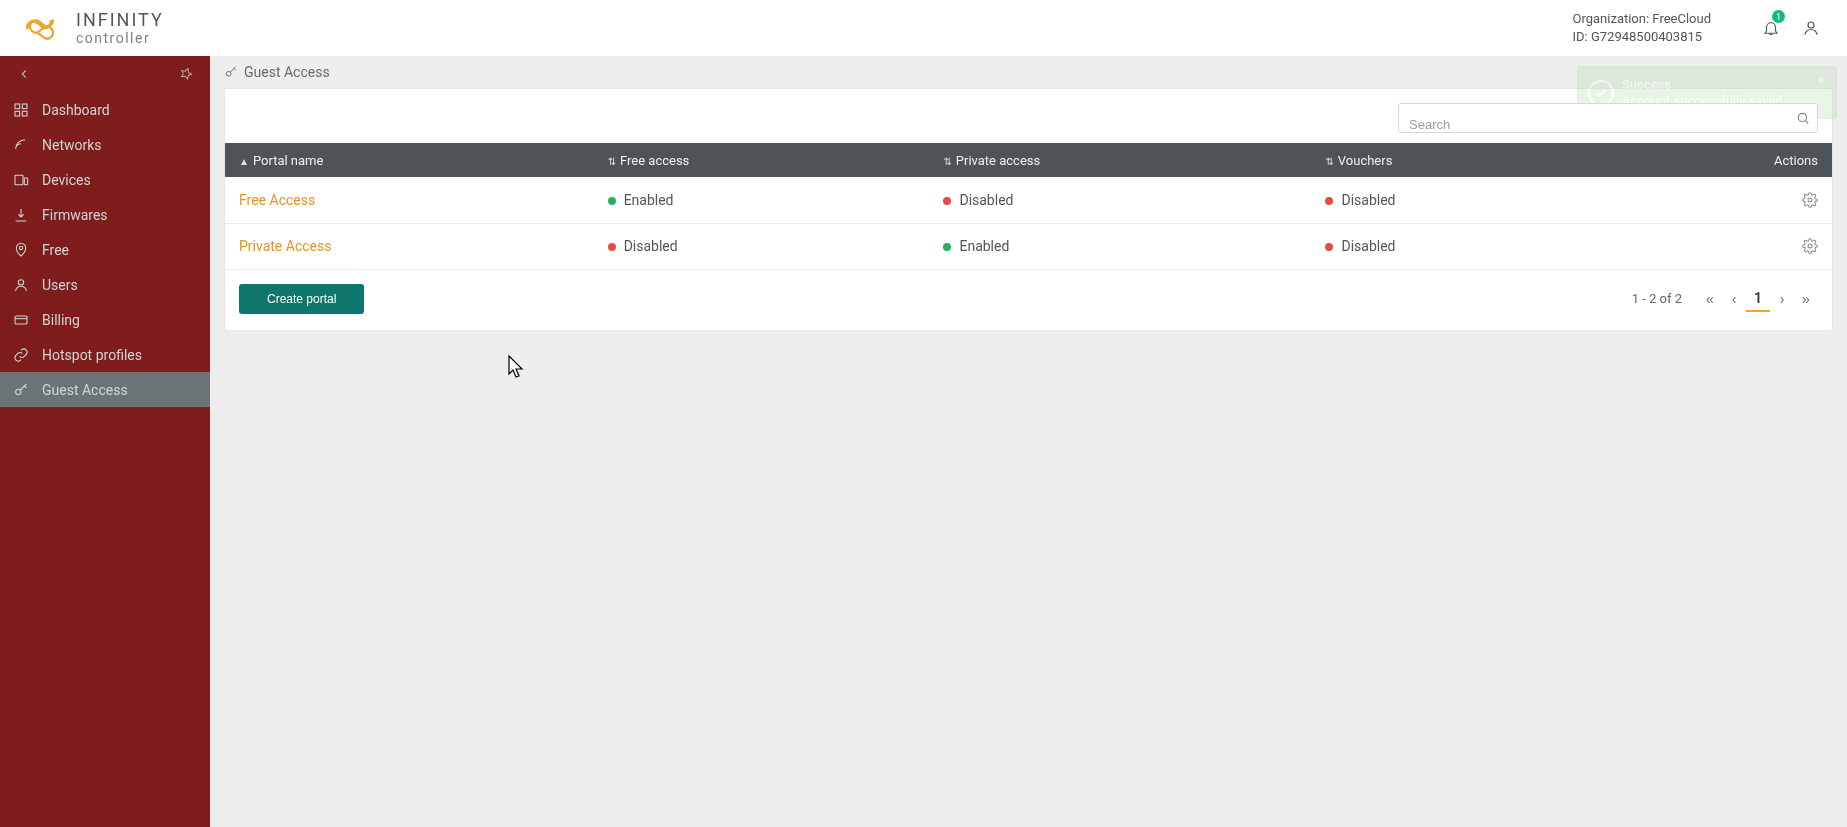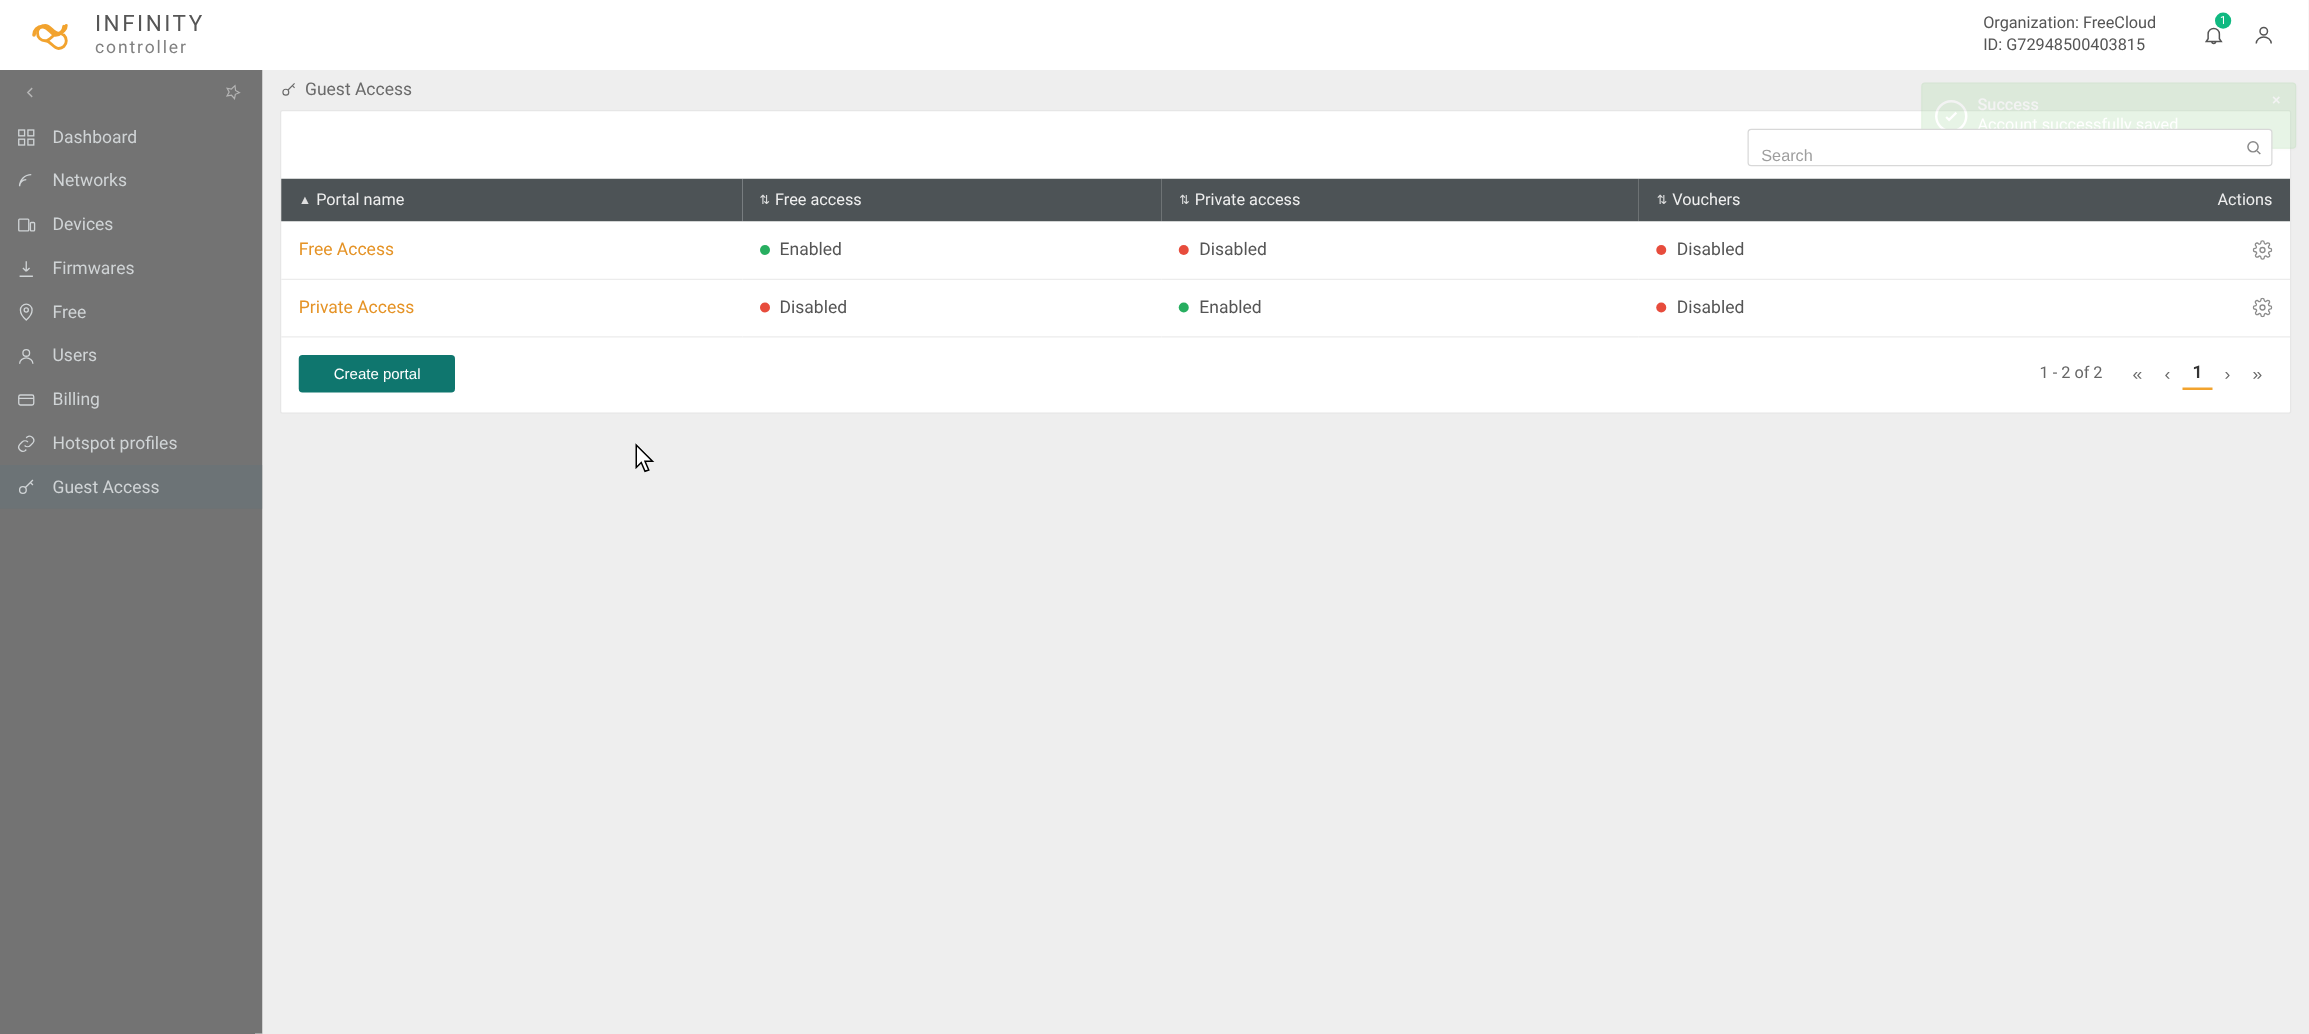--- a/index.html
+++ b/index.html
@@ -6,29 +6,29 @@
   html, body { width: 100%; height: 100%; font-family: -apple-system, "Segoe UI", Roboto, "Helvetica Neue", Arial, sans-serif; font-size: 14px; color: #444; background: #eeeeee; }
 
   
   .header { height: 56px; background: #fff; display: flex; align-items: center; padding: 0 20px; position: relative; z-index: 5; }
   .logo { display: flex; align-items: center; justify-content: center; }
   .logo-mark { width: 48px; height: 24px; margin-right: 8px; }
   .logo-text { display: flex; flex-direction: column; line-height: 1; color: #565656; }
   .logo-text .brand { font-size: 18px; letter-spacing: 2px; font-weight: 400; }
   .logo-text .sub { font-size: 14px; letter-spacing: 1.5px; color: #808080; margin-top: 2px; }
   .header-spacer { flex: 1; }
-  .org-block { text-align: left; color: #555; font-size: 13px; line-height: 1.4; margin-right: 22px; }
+  .org-block { text-align: left; color: #555; font-size: 13px; line-height: 1.4; margin-right: 36px; }
   .header-icon-btn { position: relative; width: 32px; height: 32px; display: flex; align-items: center; justify-content: center; border-radius: 4px; cursor: pointer; margin-left: 8px; color: #555; }
   .badge { position: absolute; top: -2px; right: 2px; background: #10b981; color: #fff; font-size: 9px; min-width: 13px; height: 13px; border-radius: 7px; display: flex; align-items: center; justify-content: center; padding: 0 2px; }
 
   
   .shell { display: flex; height: calc(100% - 56px); }
 
   
-  .sidebar { width: 210px; background: #737373; color: #d0d4d6; display: flex; flex-direction: column; overflow-y: auto; }
+  .sidebar { width: 210px; background: #7f1d1d; color: #d0d4d6; display: flex; flex-direction: column; overflow-y: auto; }
   .sidebar-top { height: 36px; display: flex; align-items: center; justify-content: space-between; padding: 0 14px; color: #b5b5b5; }
   .sidebar-collapse, .sidebar-pin { cursor: pointer; display: flex; align-items: center; justify-content: center; width: 20px; height: 20px; }
   .nav-item { display: flex; align-items: center; height: 35px; padding: 0 12px; cursor: pointer; color: #d0d4d6; font-size: 14px; }
   .nav-item.active { background: #6c7376; }
   .nav-item .nav-icon { width: 18px; height: 18px; margin-right: 12px; display: inline-flex; align-items: center; justify-content: center; color: #d0d4d6; flex-shrink: 0; }
   .nav-item .nav-label {}
 
   
   .main { flex: 1; display: flex; flex-direction: column; overflow: auto; background: #eeeeee; position: relative; }
   .breadcrumbs { height: 32px; display: flex; align-items: center; padding: 0 14px; color: #6a6a6a; font-size: 14px; }
@@ -57,21 +57,21 @@
   
   .table-footer { display: flex; align-items: center; padding: 14px 14px 0 14px; }
   .btn-primary { background: #0f766e; color: #fff; border: none; height: 30px; padding: 0 28px; border-radius: 3px; cursor: pointer; font-size: 12px; }
   .footer-spacer { flex: 1; }
   .range-label { color: #666; font-size: 13px; margin-right: 16px; }
   .pager { display: flex; align-items: center; }
   .pager button, .pager .page-num { background: none; border: none; color: #6b6b6b; width: 24px; height: 26px; display: flex; align-items: center; justify-content: center; cursor: pointer; font-size: 14px; }
   .pager .page-num.active { color: #333; font-weight: 600; border-bottom: 2px solid #f2a32e; }
 
   
-  .toast { position: absolute; top: 10px; right: 10px; width: 300px; background: #b7e0b2; border: 1px solid #a5d49f; border-radius: 3px; padding: 10px 45px 10px 44px; color: #fff; box-shadow: 0 1px 3px rgba(0,0,0,0.06); }
+  .toast { position: absolute; top: 10px; right: 10px; width: 260px; background: #b7e0b2; border: 1px solid #a5d49f; border-radius: 3px; padding: 10px 45px 10px 44px; color: #fff; box-shadow: 0 1px 3px rgba(0,0,0,0.06); }
   .toast.faded { opacity: 0.32; }
   .toast .toast-icon { position: absolute; left: 10px; top: 50%; transform: translateY(-50%); width: 26px; height: 26px; border: 2px solid #fff; border-radius: 50%; display: flex; align-items: center; justify-content: center; color: #fff; }
   .toast .toast-close { position: absolute; right: 8px; top: 6px; width: 14px; height: 14px; color: #fff; cursor: pointer; display: flex; align-items: center; justify-content: center; }
   .toast-title { font-size: 13px; font-weight: 500; }
   .toast-msg { font-size: 13px; margin-top: 1px; }
 
   
   .fake-cursor { position: absolute; width: 20px; height: 24px; pointer-events: none; left: 297px; top: 298px; z-index: 100; }
 
   svg { display: block; }

